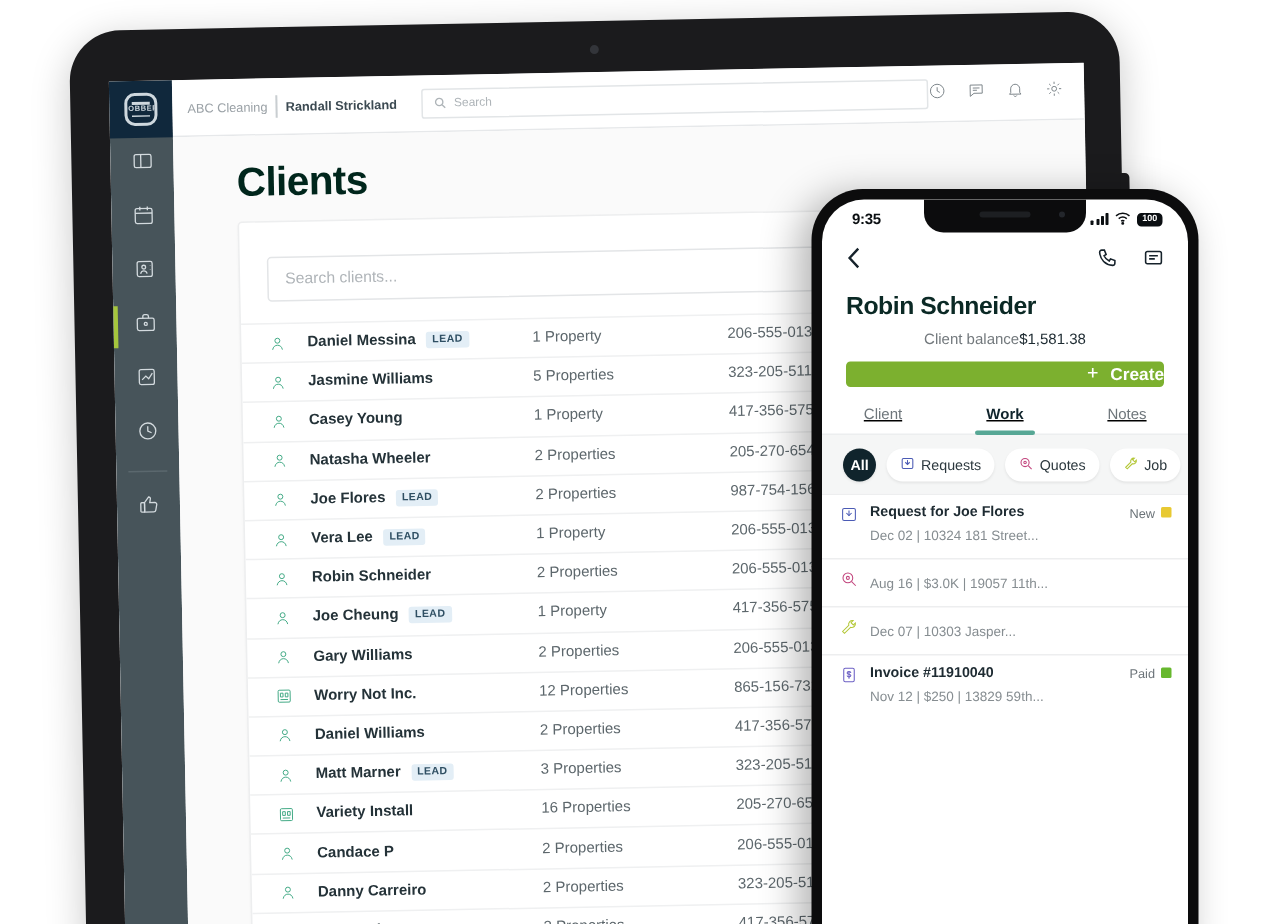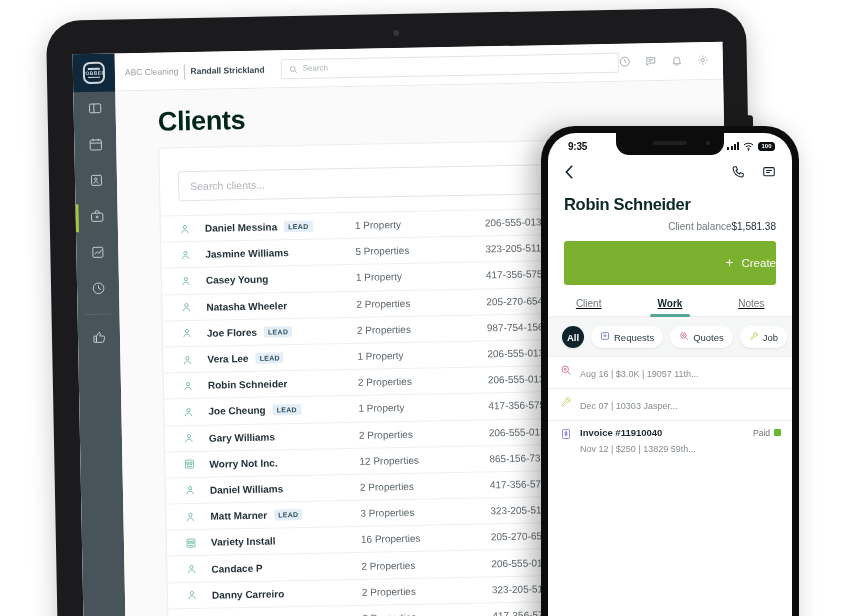--- a/index.html
+++ b/index.html
@@ -184,29 +184,29 @@
     padding:0 16px;
   }
   #ph-nav svg{fill:none;stroke:#16222b;stroke-width:1.8;}
   .ph-nav-right{display:flex;gap:17px;align-items:center;}
 
   #ph-clientname{
     font-size:16.5px;font-weight:bold;color:#0b2925;
     padding:6px 16px 0 16px;letter-spacing:-.3px;
   }
   #ph-balrow{
-    display:flex;justify-content:flex-end;align-items:center;
+    display:flex;justify-content:center;align-items:center;
     padding:7px 16px 9px 16px;
   }
   #ph-ballabel{font-size:10px;color:#73797d;}
   #ph-balvalue{font-size:10px;color:#1d2a31;}
   #ph-create{
-    margin:0 16px; height:44px; background:#7cb02f; border-radius:3px;
+    margin:0 16px; height:17px; background:#7cb02f; border-radius:3px;
     display:flex;align-items:center;justify-content:flex-end;gap:6px;
-    color:#fff;font-size:11.5px;font-weight:normal;
+    color:#fff;font-size:11.5px;font-weight:bold;
   }
   #ph-tabs{
     display:flex; margin-top:13px; border-bottom:1px solid #eceeef;text-decoration:underline;
   }
   .ph-tab{
     flex:1;text-align:center;font-size:10px;color:#6e767b;
     padding-bottom:7px;position:relative;
   }
   .ph-tab.active{color:#10242c;font-weight:bold;}
   .ph-tab.active::after{
@@ -713,20 +713,36 @@
           </div>
           <div class="chip">
             <span><svg width="10" height="10" viewBox="0 0 24 24" fill="none" stroke="#b5c83a" stroke-width="1.8">
                 <path d="M17.5 3.5a5 5 0 0 0-5.8 6.4L3.5 18l2.5 2.5 8.1-8.1a5 5 0 0 0 6.4-5.8L17.8 9.3 14.7 6.2z"></path>
               </svg></span>
             <span>Job</span>
           </div>
         </div>
       <div id="ph-activity">
           <div class="act-row">
+            <span class="act-ic" style="stroke:#4b5bb5">
+              <svg stroke="#4b5bb5" viewBox="0 0 24 24">
+                <rect x="3.5" y="4" width="17" height="16" rx="2"></rect>
+                <polyline points="8.5,10 12,13.5 15.5,10"></polyline>
+                <line x1="12" y1="6.5" x2="12" y2="13.5"></line>
+              </svg>
+            </span>
+            <span class="act-main"><span class="act-top">
+                <span class="act-title">Request for Joe Flores</span>
+                <span class="act-status">
+                  <span>New</span>
+                  <span class="dot" style="background:#e8c932"></span>
+                </span>
+              </span><span class="act-sub">Dec 02 | 10324 181 Street...</span></span>
+          </div>
+          <div class="act-row">
             <span class="act-ic" style="stroke:#c2457d">
               <svg stroke="#c2457d" viewBox="0 0 24 24">
                 <circle cx="10.5" cy="10.5" r="6.5"></circle>
                 <line x1="15.5" y1="15.5" x2="21" y2="21"></line>
                 <circle cx="10.5" cy="10.5" r="2"></circle>
               </svg>
             </span>
             <span class="act-main"><span class="act-sub">Aug 16 | $3.0K | 19057 11th...</span></span>
           </div>
           <div class="act-row">

